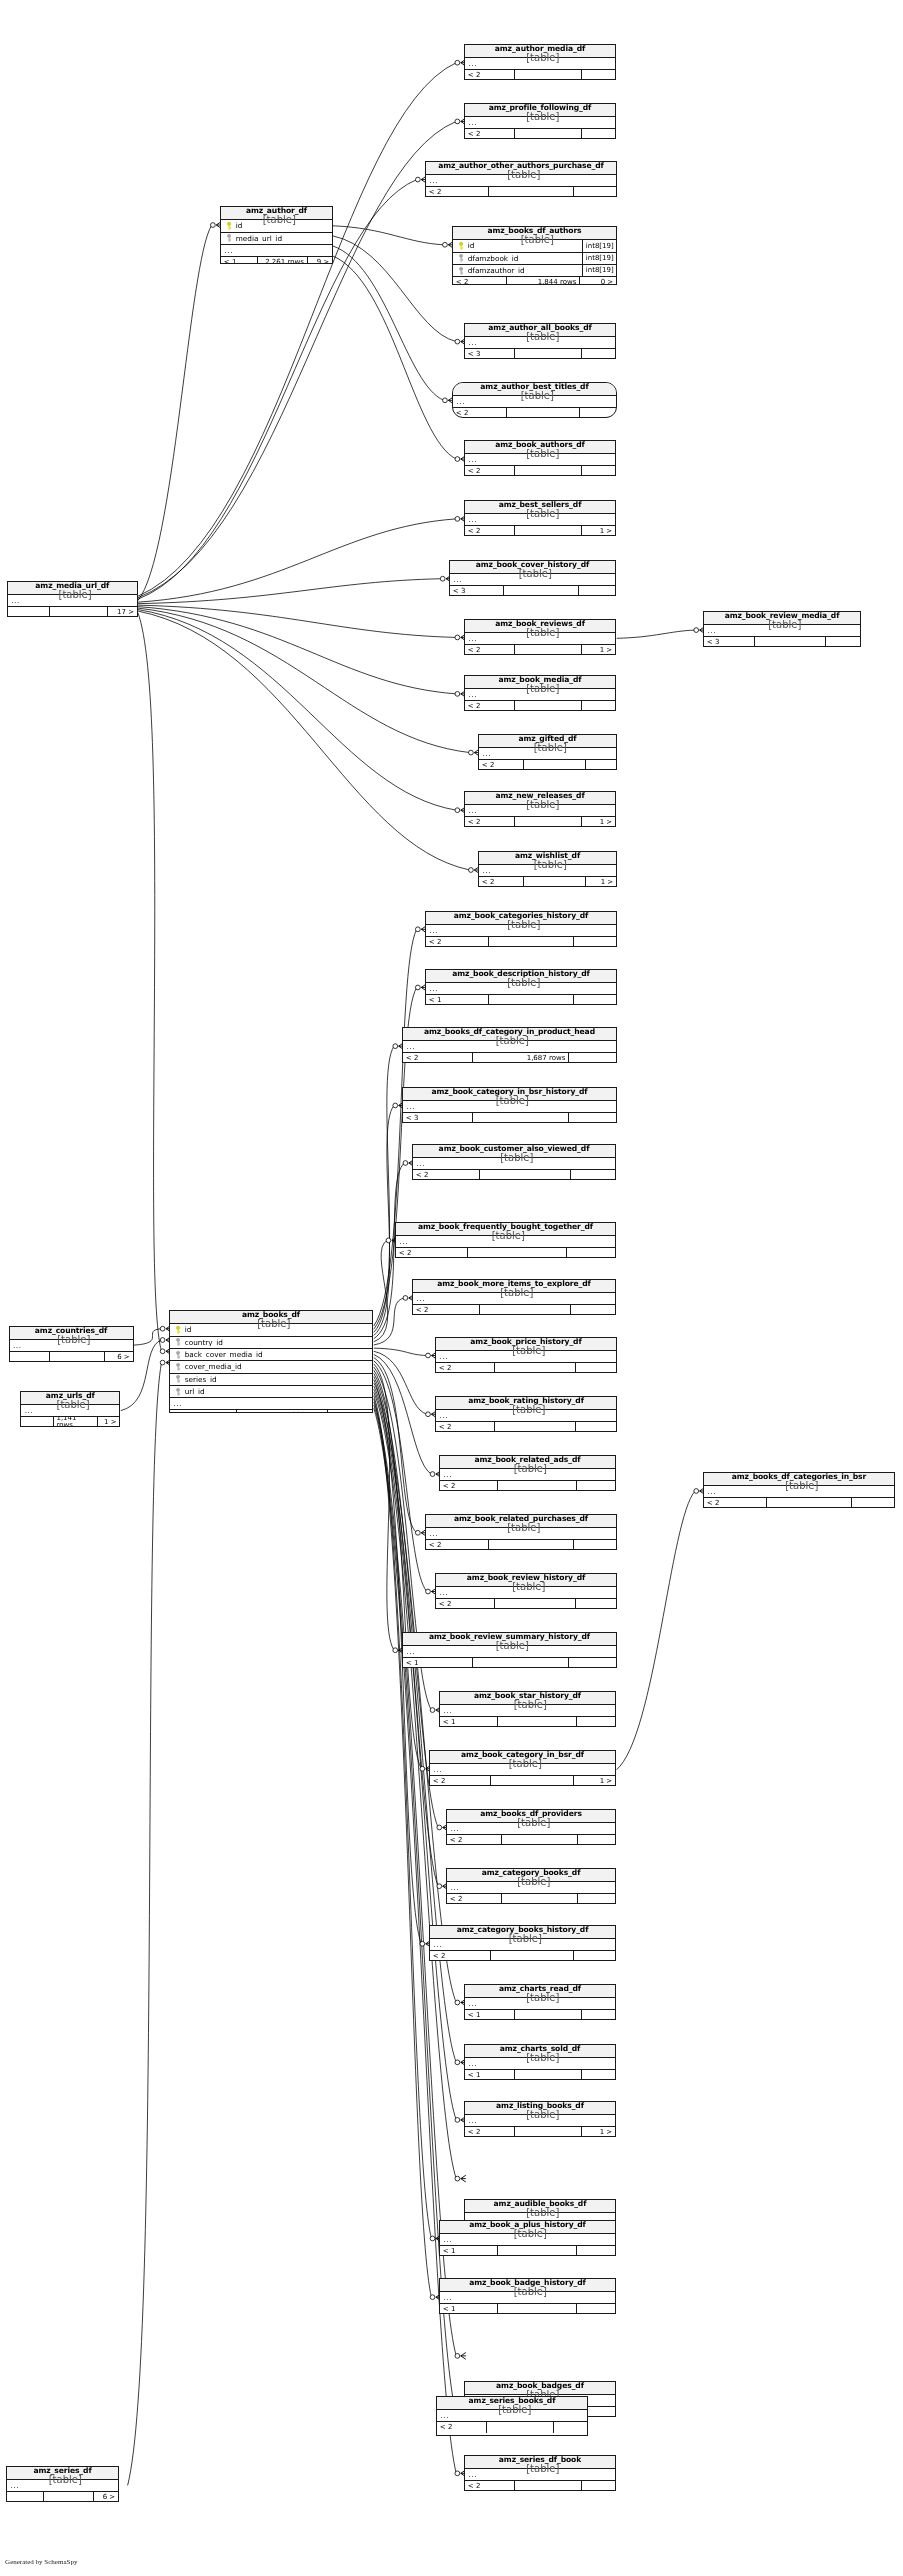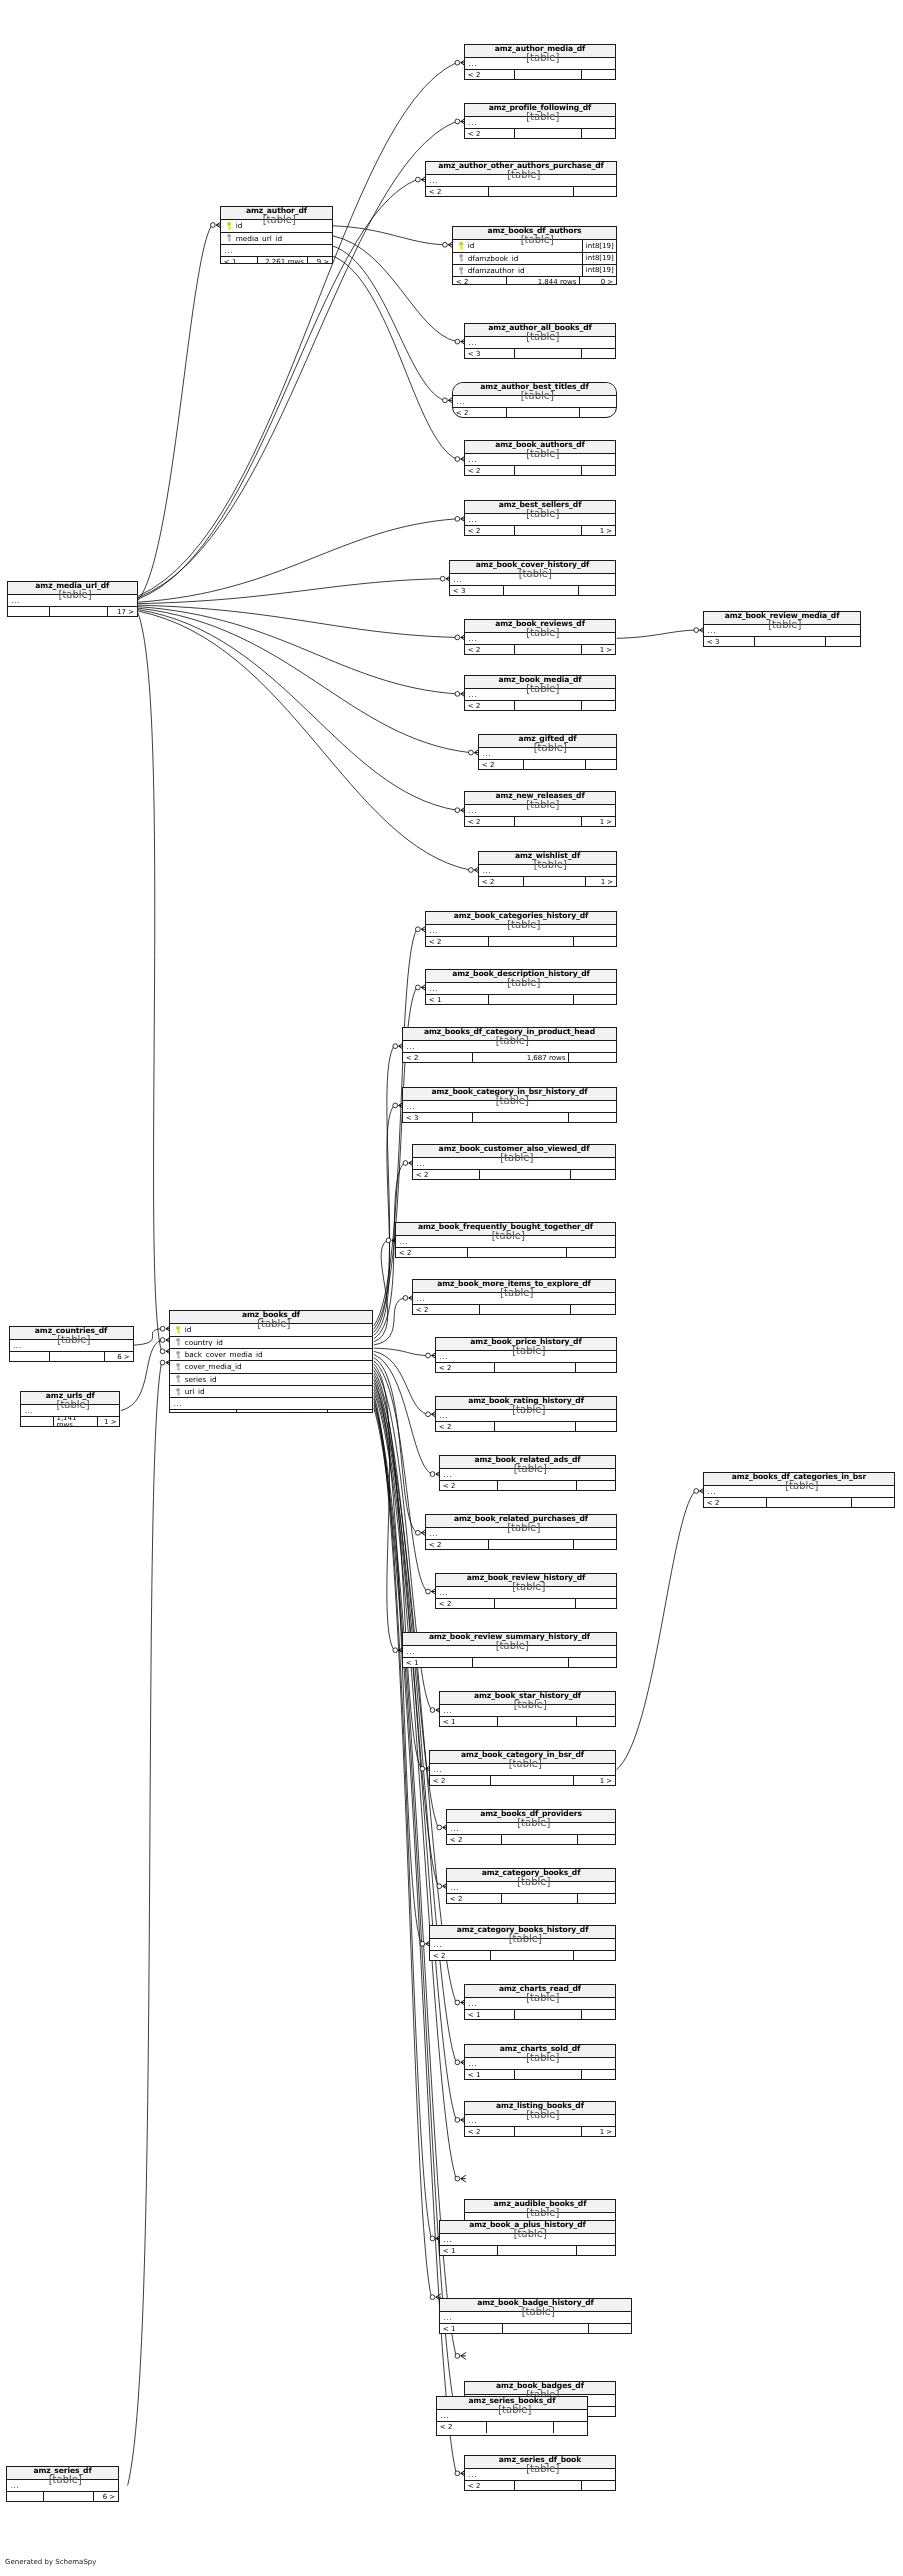--- a/index.html
+++ b/index.html
@@ -131,20 +131,21 @@
 
   .keyicon { display:block; }
 
   #footer-note {
     position: absolute;
     left: 5.1px;
     top: 2558px;
     font-size: 7px;
     color: #222;
     z-index: 3;
+    font-family: Liberation Serif, serif;
   }
 </style>
 </head>
 <body>
 
 <div id="canvas">
   <svg id="edge-layer" viewBox="0 0 1601 4563" preserveAspectRatio="none">
     <defs>
       <g id="crowfoot">
         <circle cx="0" cy="0" r="4.2" fill="#ffffff" stroke="#000" stroke-width="1.4"></circle>
@@ -783,21 +784,21 @@
           <span class="tname">amz_book_a_plus_history_df</span>
           <span class="ttype">[table]</span>
         </div>
         <div class="ellipsis">...</div>
         <div class="ftr">
           <div class="f-left">&lt; 1</div>
           <div class="f-mid"></div>
           <div class="f-right"></div>
         </div>
       </div>
-      <div class="tbl" style="left: 439px; top: 2278px; width: 193px; height: 36px; margin-top: 20px;">
+      <div class="tbl" style="left: 439px; top: 2278px; width: 177px; height: 36px;">
         <div class="hdr">
           <span class="tname">amz_book_badge_history_df</span>
           <span class="ttype">[table]</span>
         </div>
         <div class="ellipsis">...</div>
         <div class="ftr">
           <div class="f-left">&lt; 1</div>
           <div class="f-mid"></div>
           <div class="f-right"></div>
         </div>

